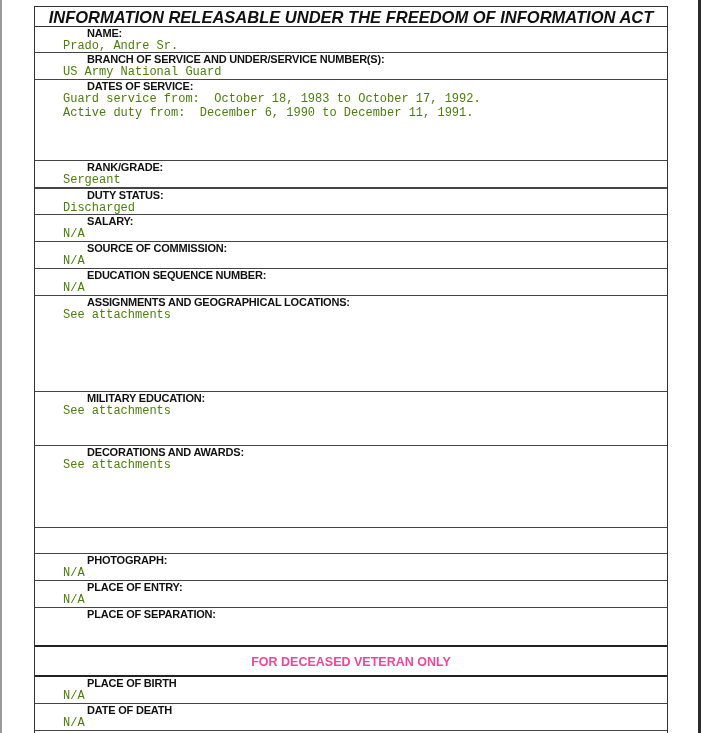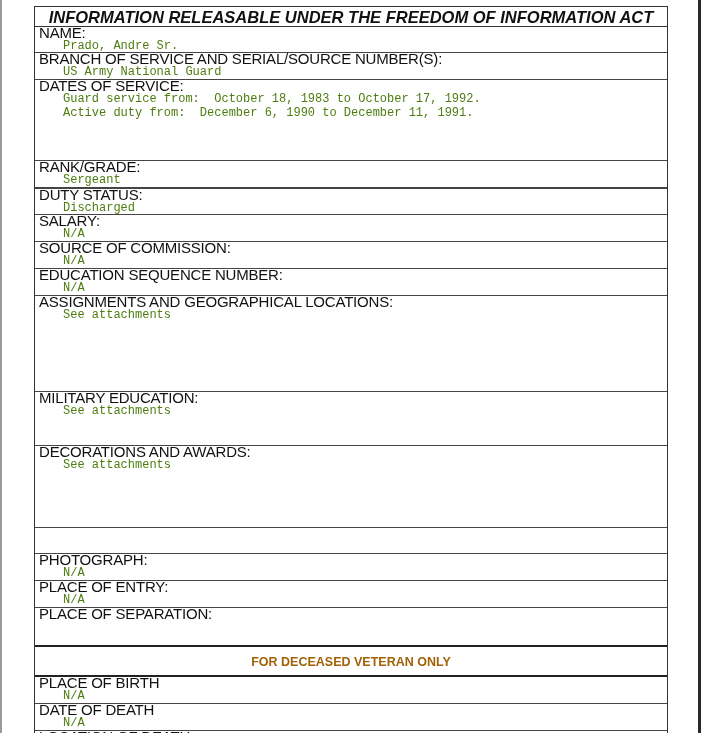--- a/index.html
+++ b/index.html
@@ -13,47 +13,48 @@
   .form {
     position: absolute; left: 34px; top: 6px; width: 632px;
     border: 1px solid #333; border-bottom: none;
   }
   .title {
     text-align: center; font-weight: bold; font-size: 16.5px; letter-spacing: 0;
     height: 19px; line-height: 20px; border-bottom: 1px solid #333; color: #111; font-style: italic;
   }
   .field { border-bottom: 1px solid #444; position: relative; }
   .label {
-    font-weight: normal; font-size: 15px; line-height: 12px; padding-left: 4px; color: #111;
+    font-weight: bold; font-size: 11px; line-height: 12px; padding-left: 4px; color: #111;
     letter-spacing: -0.2px;
+    margin-left: 48px;
   }
   .value {
     font-family: "Liberation Mono", monospace; font-size: 12px; line-height: 14px;
     padding-left: 28px; color: #4d7c0f; white-space: pre;
   }
   .section-banner {
-    text-align: center; font-weight: bold; font-size: 12.5px; color: #a16207;
+    text-align: center; font-weight: bold; font-size: 12.5px; color: #ec4899;
     height: 28px; line-height: 30px; border-top: 2px solid #222; border-bottom: 2px solid #222;
   }
 </style>
 </head>
 <body>
 
 <div class="page-edge-left"></div>
 <div class="page-edge-right"></div>
 
 <div class="form">
   <div class="title">INFORMATION RELEASABLE UNDER THE FREEDOM OF INFORMATION ACT</div>
 
   <div class="field" style="height:25px">
     <div class="label">NAME:</div>
     <div class="value">Prado, Andre Sr.</div>
   </div>
   <div class="field" style="height:26px">
-    <div class="label">BRANCH OF SERVICE AND SERIAL/SOURCE NUMBER(S):</div>
+    <div class="label">BRANCH OF SERVICE AND UNDER/SERVICE NUMBER(S):</div>
     <div class="value">US Army National Guard</div>
   </div>
   <div class="field" style="height:80px">
     <div class="label">DATES OF SERVICE:</div>
     <div class="value">Guard service from:  October 18, 1983 to October 17, 1992.</div>
     <div class="value">Active duty from:  December 6, 1990 to December 11, 1991.</div>
   </div>
   <div class="field" style="height:26px">
     <div class="label">RANK/GRADE:</div>
     <div class="value">Sergeant</div>

